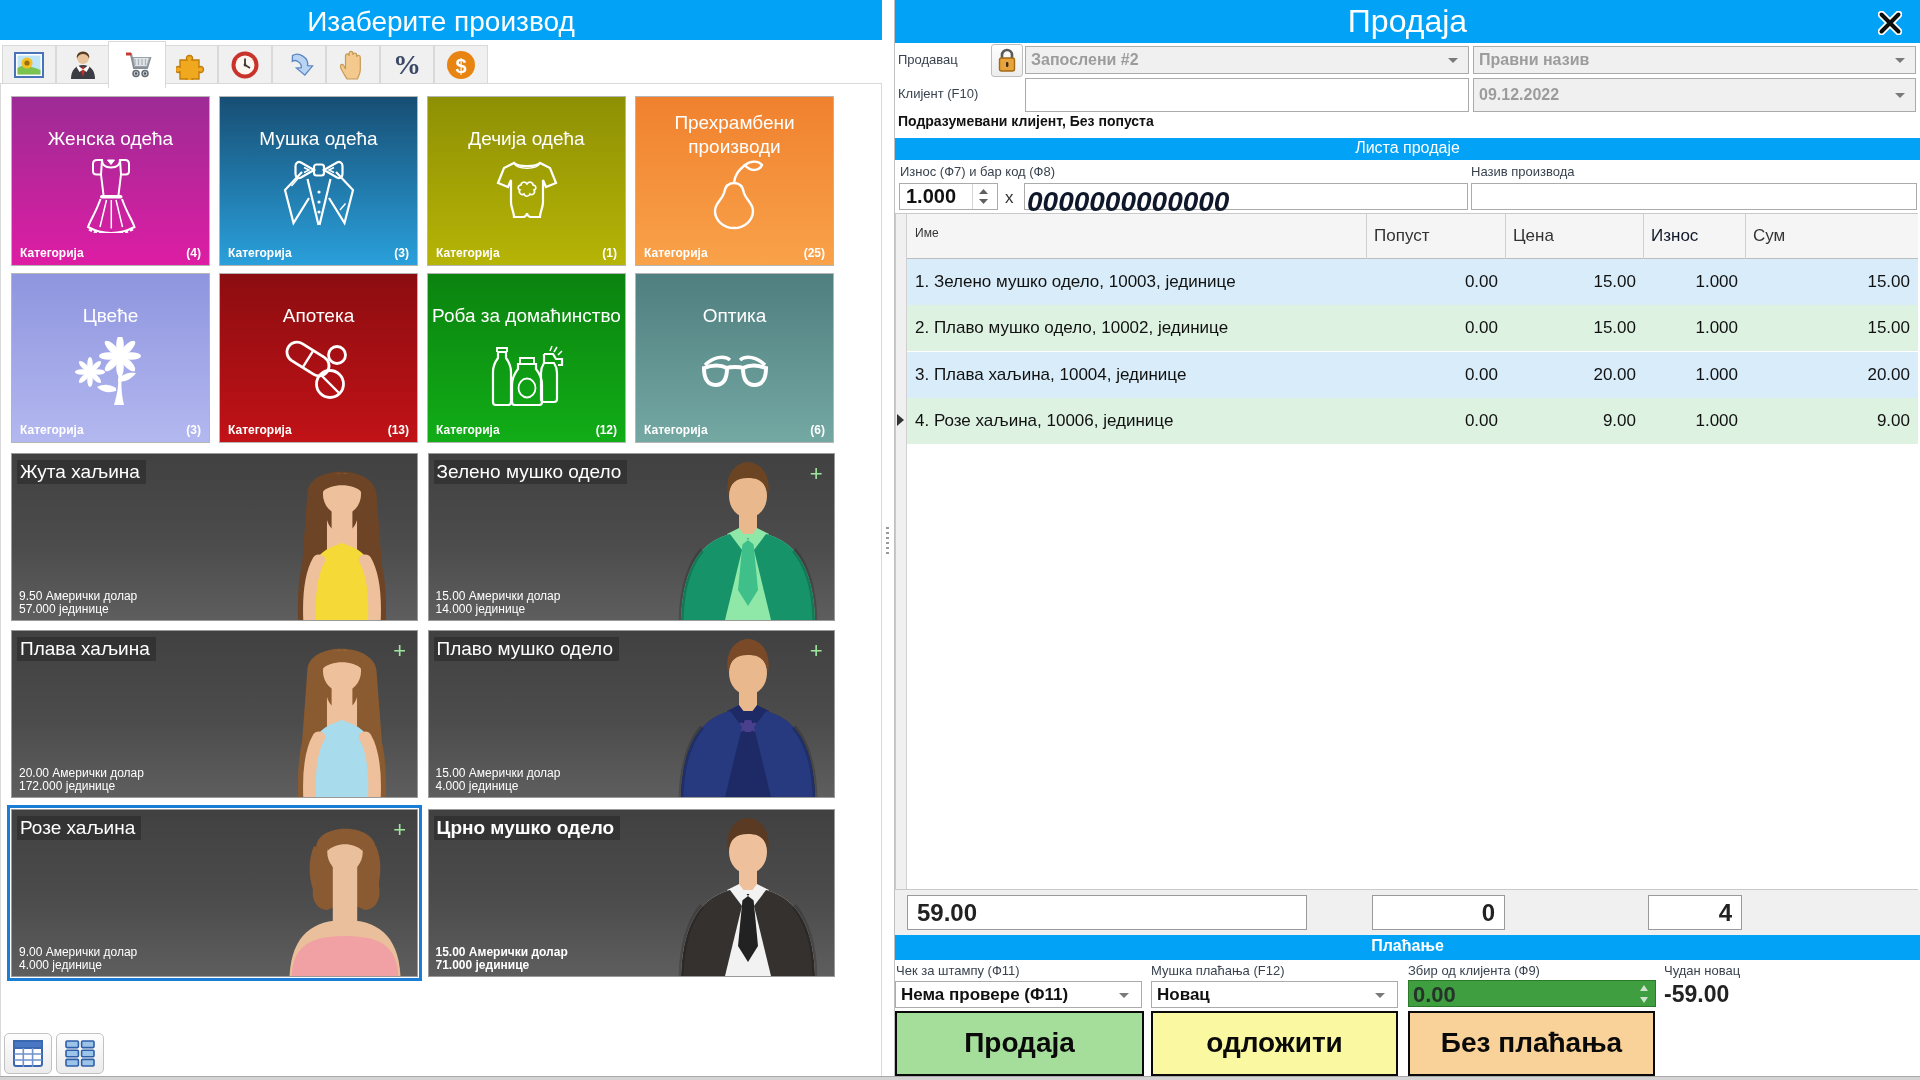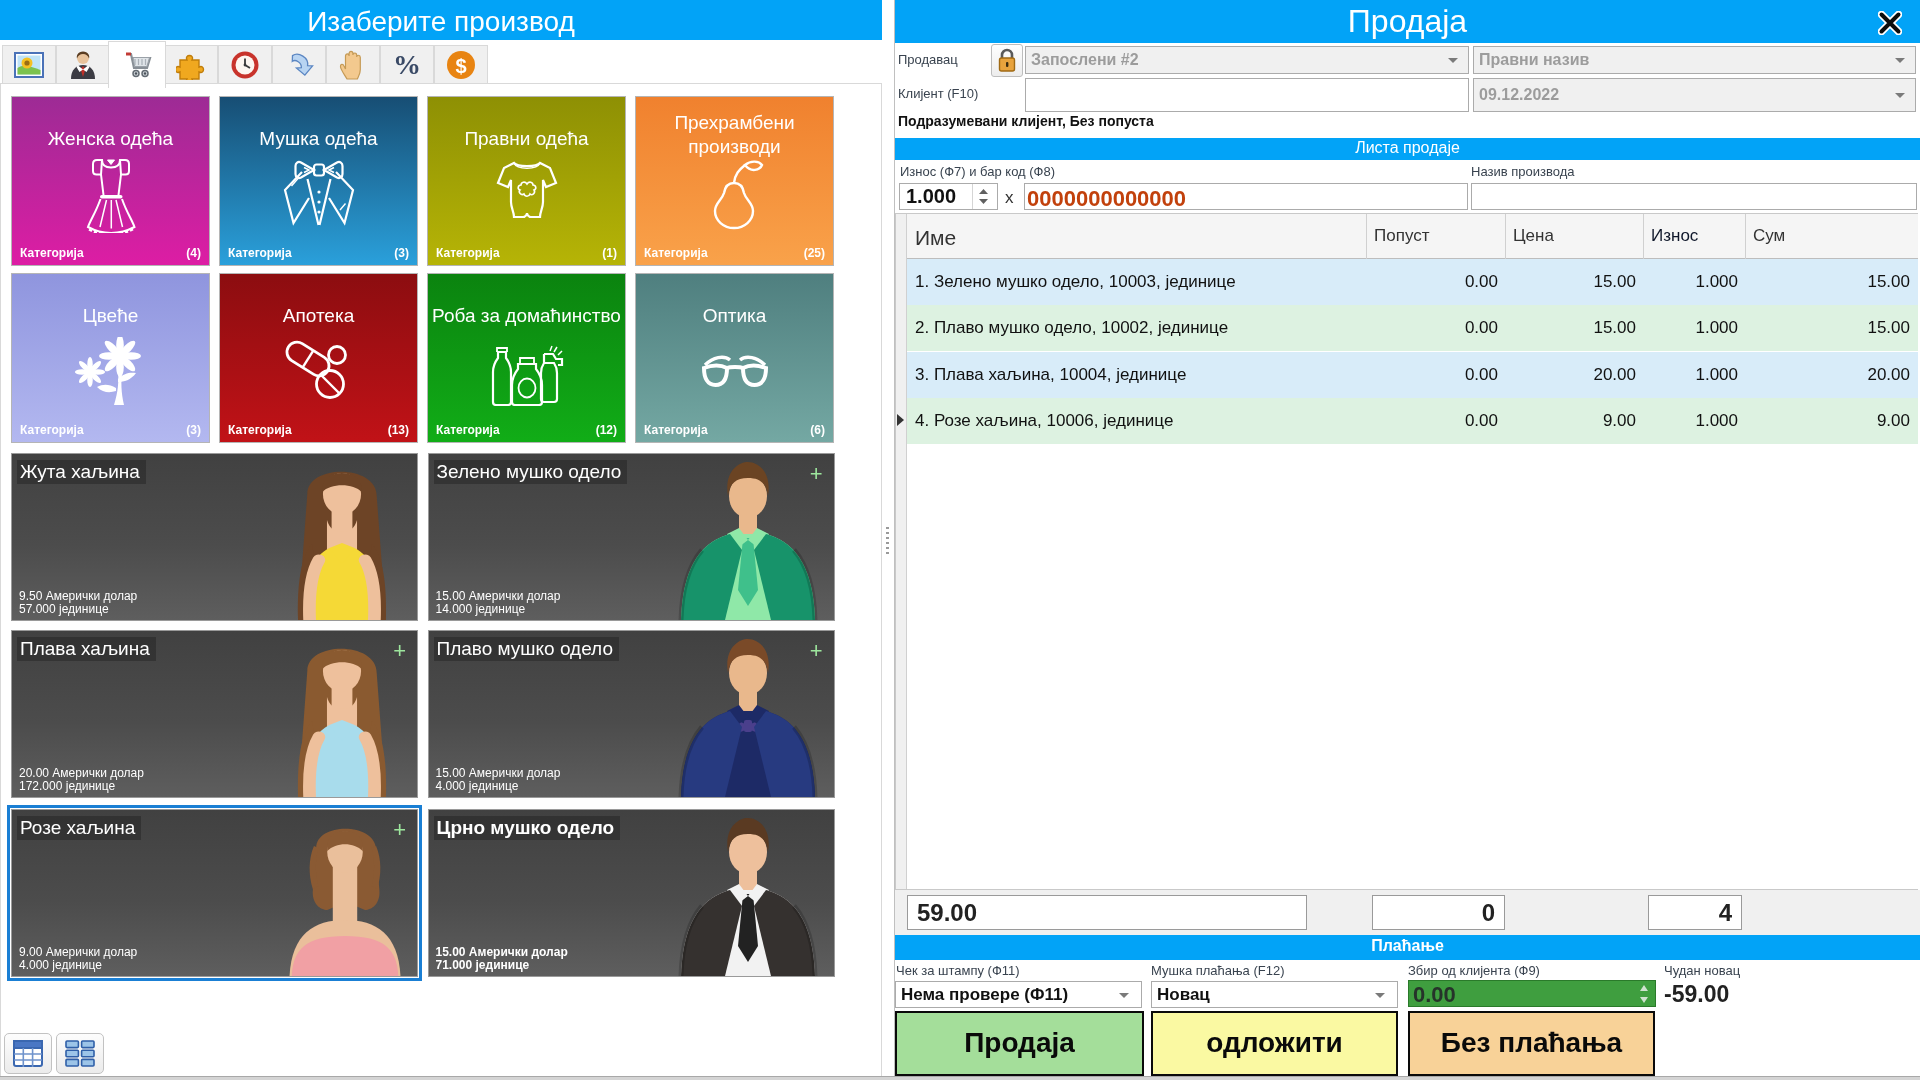--- a/index.html
+++ b/index.html
@@ -145,21 +145,21 @@
           <path d="M21 13 L4 31 l8.5 33 15.5 -25"></path>
           <path d="M55 13 l17 18 -8.5 33 L48 39"></path>
           <path d="M26.5 20 l11 46 M49.5 20 l-11 46"></path>
           <path d="M10.5 27 l6.5 -7.5 M59 51 l5.5 -6.5" stroke-width="1.4"></path>
           <circle cx="38" cy="33" r="1.6" fill="#fff" stroke="none"></circle>
           <circle cx="38" cy="43" r="1.6" fill="#fff" stroke="none"></circle>
           <circle cx="38" cy="53" r="1.6" fill="#fff" stroke="none"></circle>
         </svg>
       </div>
       <div class="cat" style="left:427px;top:96px;background:linear-gradient(180deg,#8e9004,#b6b406);">
-        <div class="ttl" style="">Правни одећа</div>
+        <div class="ttl" style="">Дечија одећа</div>
         <div class="kat">Категорија</div>
         <div class="cnt">(1)</div>
         <svg class="icon" style="top:63px;" width="70" height="70" viewBox="0 0 70 70" fill="none" stroke="#fff" stroke-width="2.2">
           <path d="M22 3 c3 4 23 4 26 0 l10 5 6 15 -10 4 -3 -7 v22 c0 6 -3 10 -3 15 h-9 c-2 0 -4 -2 -4 -4 c0 2 -2 4 -4 4 h-9 c0 -5 -3 -9 -3 -15 V20 l-3 7 -10 -4 6 -15 Z"></path>
           <path d="M25 57 h8 M37 57 h8" stroke-width="1.7"></path>
           <path d="M22 3 c3 7 23 7 26 0" stroke-width="1.5"></path>
           <path d="M35 24 c2 -3 6 -2 6 1 c3 0 4 4 1 5 c2 3 -2 6 -4 4 c-1 3 -5 3 -6 0 c-3 2 -6 -2 -4 -4 c-3 -1 -2 -5 1 -5 c0 -3 4 -4 6 -1 Z" stroke-width="1.6"></path>
         </svg>
       </div>
       <div class="cat" style="left:635px;top:96px;background:linear-gradient(180deg,#f0812e,#f9a24a);">
@@ -406,28 +406,28 @@
 
   <div class="inp" style="left:899px;top:183px;width:99px;height:27px;"></div>
   <div class="abs" style="left:906px;top:185px;font-size:20px;font-weight:bold;color:#111;">1.000</div>
   <div class="abs" style="left:972px;top:184px;width:1px;height:25px;background:#d5d5d5;"></div>
   <svg class="abs" style="left:978px;top:188px;" width="11" height="17" viewBox="0 0 11 17">
     <path d="M5.5 1 L10 6 H1 Z" fill="#606060"></path>
       <path d="M5.5 16 L1 11 h9 Z" fill="#606060"></path>
   </svg>
   <div class="abs" style="left:1005px;top:188px;font-size:17px;color:#333;">x</div>
   <div class="inp" style="left:1024px;top:183px;width:444px;height:27px;"></div>
-  <div class="abs" style="left:1027px;top:186px;font-size:22px;font-weight:bold;color:#c2410c;">0000000000000</div>
+  <div class="abs" style="left:1027px;top:186px;font-size:28px;font-weight:bold;color:#0f172a;font-style:italic;">0000000000000</div>
   <div class="inp" style="left:1471px;top:183px;width:446px;height:27px;"></div>
 
   <div id="table">
       <div class="abs" style="left:895px;top:213px;width:1023px;height:677px;background:#fff;border:1px solid #c9c9c9;border-right:0;"></div>
       <div class="abs" style="left:896px;top:214px;width:11px;height:675px;background:#f0f0f0;border-right:1px solid #d0d0d0;"></div>
       <div class="abs" style="left:907px;top:214px;width:1011px;height:45px;background:#f5f5f5;border-bottom:1px solid #bdbdbd;"></div>
-      <div class="abs" style="left:915px;top:226px;font-size:21px;color:#333;">Име</div>
+      <div class="abs" style="left:915px;top:226px;font-size:12px;color:#333;">Име</div>
       <div class="abs" style="left:1374px;top:226px;font-size:17px;color:#333;">Попуст</div>
       <div class="abs" style="left:1513px;top:226px;font-size:17px;color:#333;">Цена</div>
       <div class="abs" style="left:1651px;top:226px;font-size:17px;color:#0f172a;">Износ</div>
       <div class="abs" style="left:1753px;top:226px;font-size:17px;color:#333;">Сум</div>
       <div class="abs" style="left:1366px;top:214px;width:1px;height:45px;background:#d0d0d0;"></div>
       <div class="abs" style="left:1505px;top:214px;width:1px;height:45px;background:#d0d0d0;"></div>
       <div class="abs" style="left:1643px;top:214px;width:1px;height:45px;background:#d0d0d0;"></div>
       <div class="abs" style="left:1745px;top:214px;width:1px;height:45px;background:#d0d0d0;"></div>
       <div class="abs" style="left:907px;top:259px;width:1011px;height:45.9px;background:#d8ecf9;"></div>
       <div class="rownum" style="left:915px;top:272px;">1. Зелено мушко одело, 10003, јединице</div>

